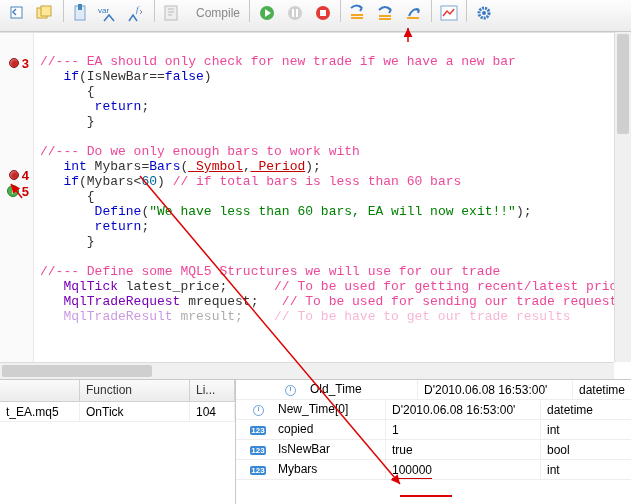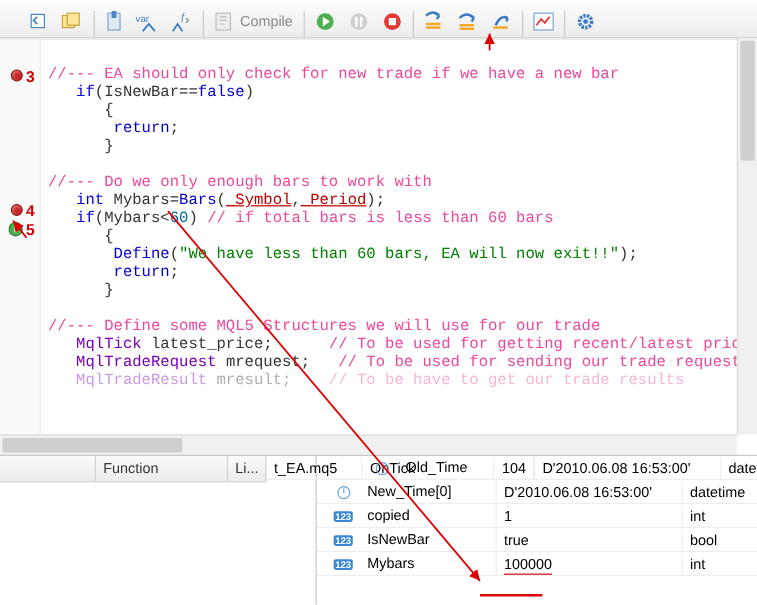--- a/index.html
+++ b/index.html
@@ -7,35 +7,35 @@
     margin: 0; padding: 0;
     font-family: "Segoe UI", Tahoma, sans-serif;
     font-size: 12px;
     background: #fff;
     width: 631px; height: 504px;
     overflow: hidden;
     position: relative;
   }
   
   .toolbar {
-    display: flex; align-items: flex-end;
+    display: flex; align-items: flex-start;
     height: 32px;
     background: linear-gradient(#fdfdfd,#ececec);
     border-bottom: 1px solid #c8c8c8;
-    padding: 0 19px;
+    padding: 0 4px;
   }
   .tb-btn {
     width: 26px; height: 26px;
     display: flex; align-items: center; justify-content: center;
     border-radius: 3px;
     margin: 0 1px;
     cursor: pointer;
   }
   .tb-sep { width:1px; height:22px; background:#c8c8c8; margin:0 3px; }
-  .tb-compile { display:flex; align-items:center; gap:5px; padding:0 6px; height:26px; color:#888; border-radius:3px;}
+  .tb-compile { display:flex; align-items:center; gap:16px; padding:0 6px; height:26px; color:#888; border-radius:3px;}
   svg { display:block; }
   
   .code-wrap {
     display:flex;
     height: 330px;
     border-top:1px solid #e0e0e0;
     font-family: Consolas, "Courier New", monospace;
     font-size: 13px;
     position:relative;
     background:#fff;
@@ -68,21 +68,21 @@
   .scroll-thumb { position:absolute; left:2px; right:2px; top:2px; height:100px; background:#cfcfcf; border-radius:2px;}
   .scroll-bottom { position:absolute; left:0; right:17px; top:362px; height:17px; background:#f0f0f0; border-top:1px solid #dcdcdc;}
   .scroll-bthumb {position:absolute; top:2px; bottom:2px; left:2px; width:150px; background:#cfcfcf; border-radius:2px;}
   
   .bottom {
     position:absolute; left:0; right:0; top:379px; bottom:0;
     display:flex;
     border-top:1px solid #c8c8c8;
     font-size:12px;
   }
-  .pane-left { width:264px; flex:none; display:flex; flex-direction:row; border-right:1px solid #c8c8c8;}
+  .pane-left { width:236px; flex:none; display:flex; flex-direction:column; border-right:1px solid #c8c8c8;}
   .pane-right{ flex:1; display:flex; flex-direction:column;}
   .hdr { display:flex; background:linear-gradient(#fafafa,#ececec); border-bottom:1px solid #d0d0d0; height:22px; }
   .hdr div { border-right:1px solid #d0d0d0; padding:3px 6px; color:#333; overflow:hidden; white-space:nowrap;}
   .row { display:flex; border-bottom:1px solid #eee; height:20px; align-items:flex-end;}
   .row div { border-right:1px solid #eee; padding:2px 6px; overflow:hidden; white-space:nowrap;}
   .ico { width:32px; height:14px; margin-right:4px; display:inline-flex; align-items:center; justify-content:center; vertical-align:middle;}
   .clock { border:1px solid #6aa0d8; border-radius:50%; width:11px; height:11px; position:relative;}
   .clock::after{content:"";position:absolute;left:4px;top:1px;width:1px;height:4px;background:#6aa0d8;}
   .numico{ background:#3a87d4; color:#fff; font-size:8px; border-radius:2px; padding:0 1px; font-weight:bold;}
   .underline-red { border-bottom:2px solid #c00; padding-bottom:1px;}

